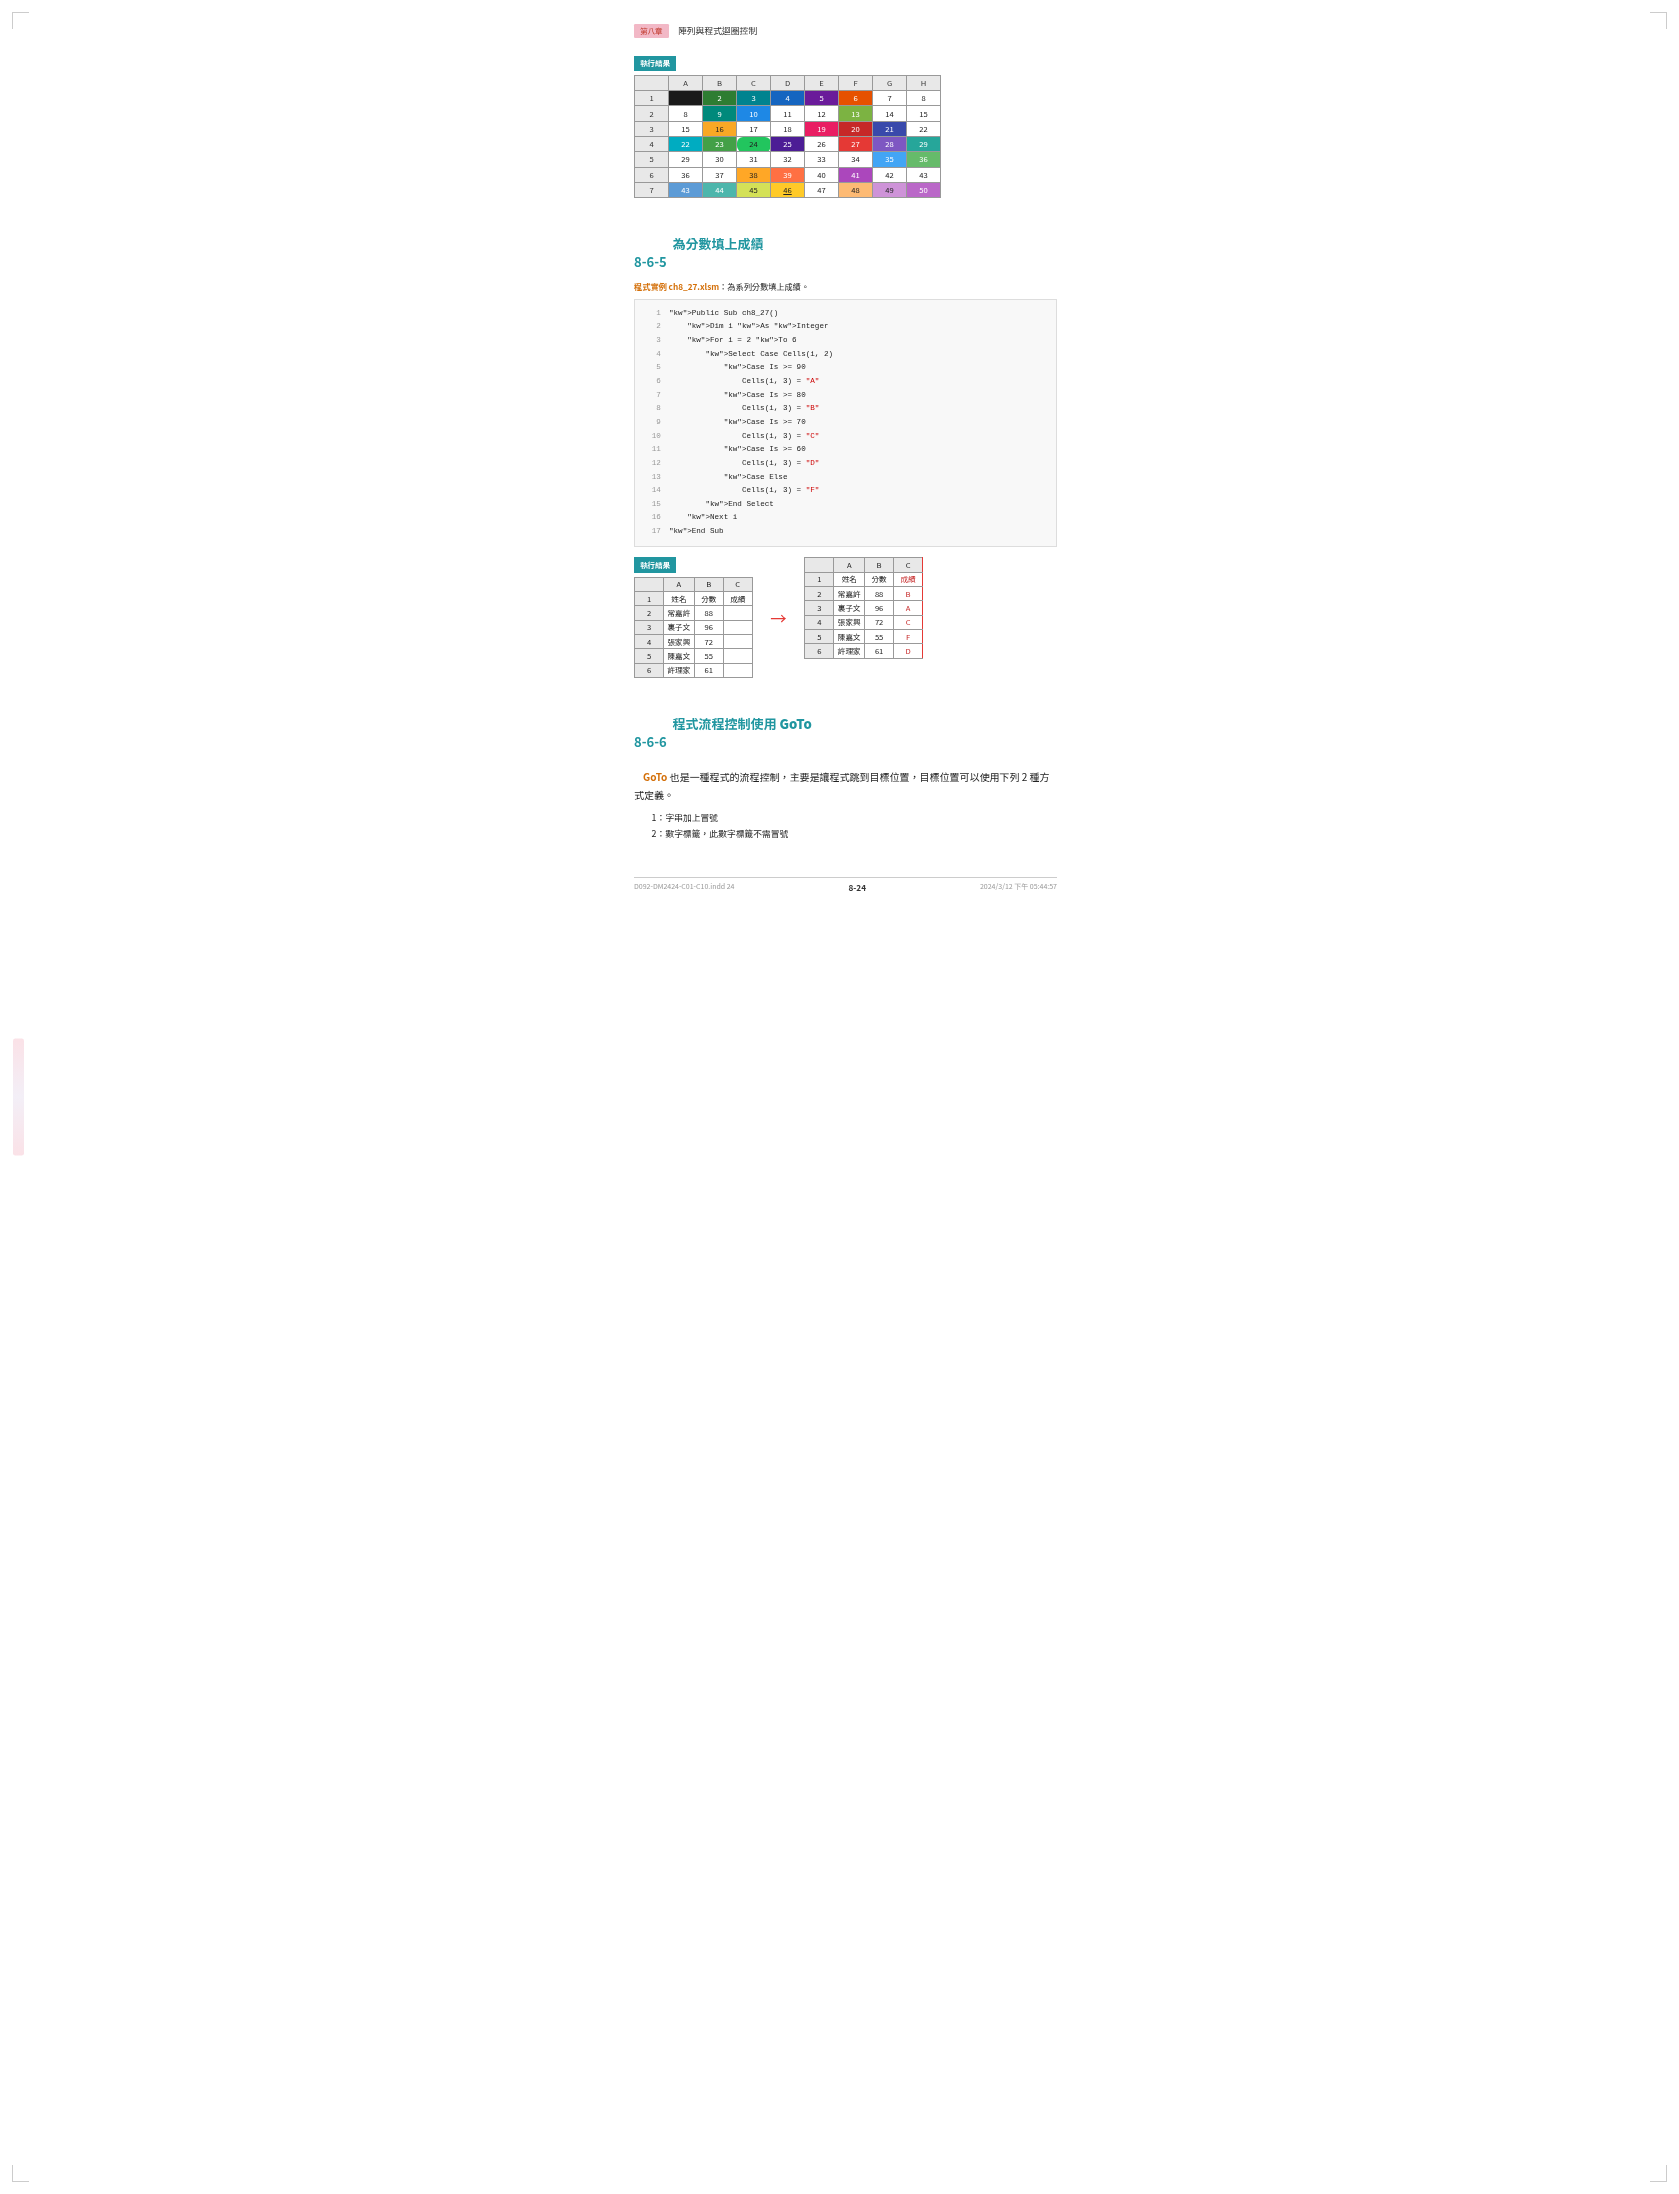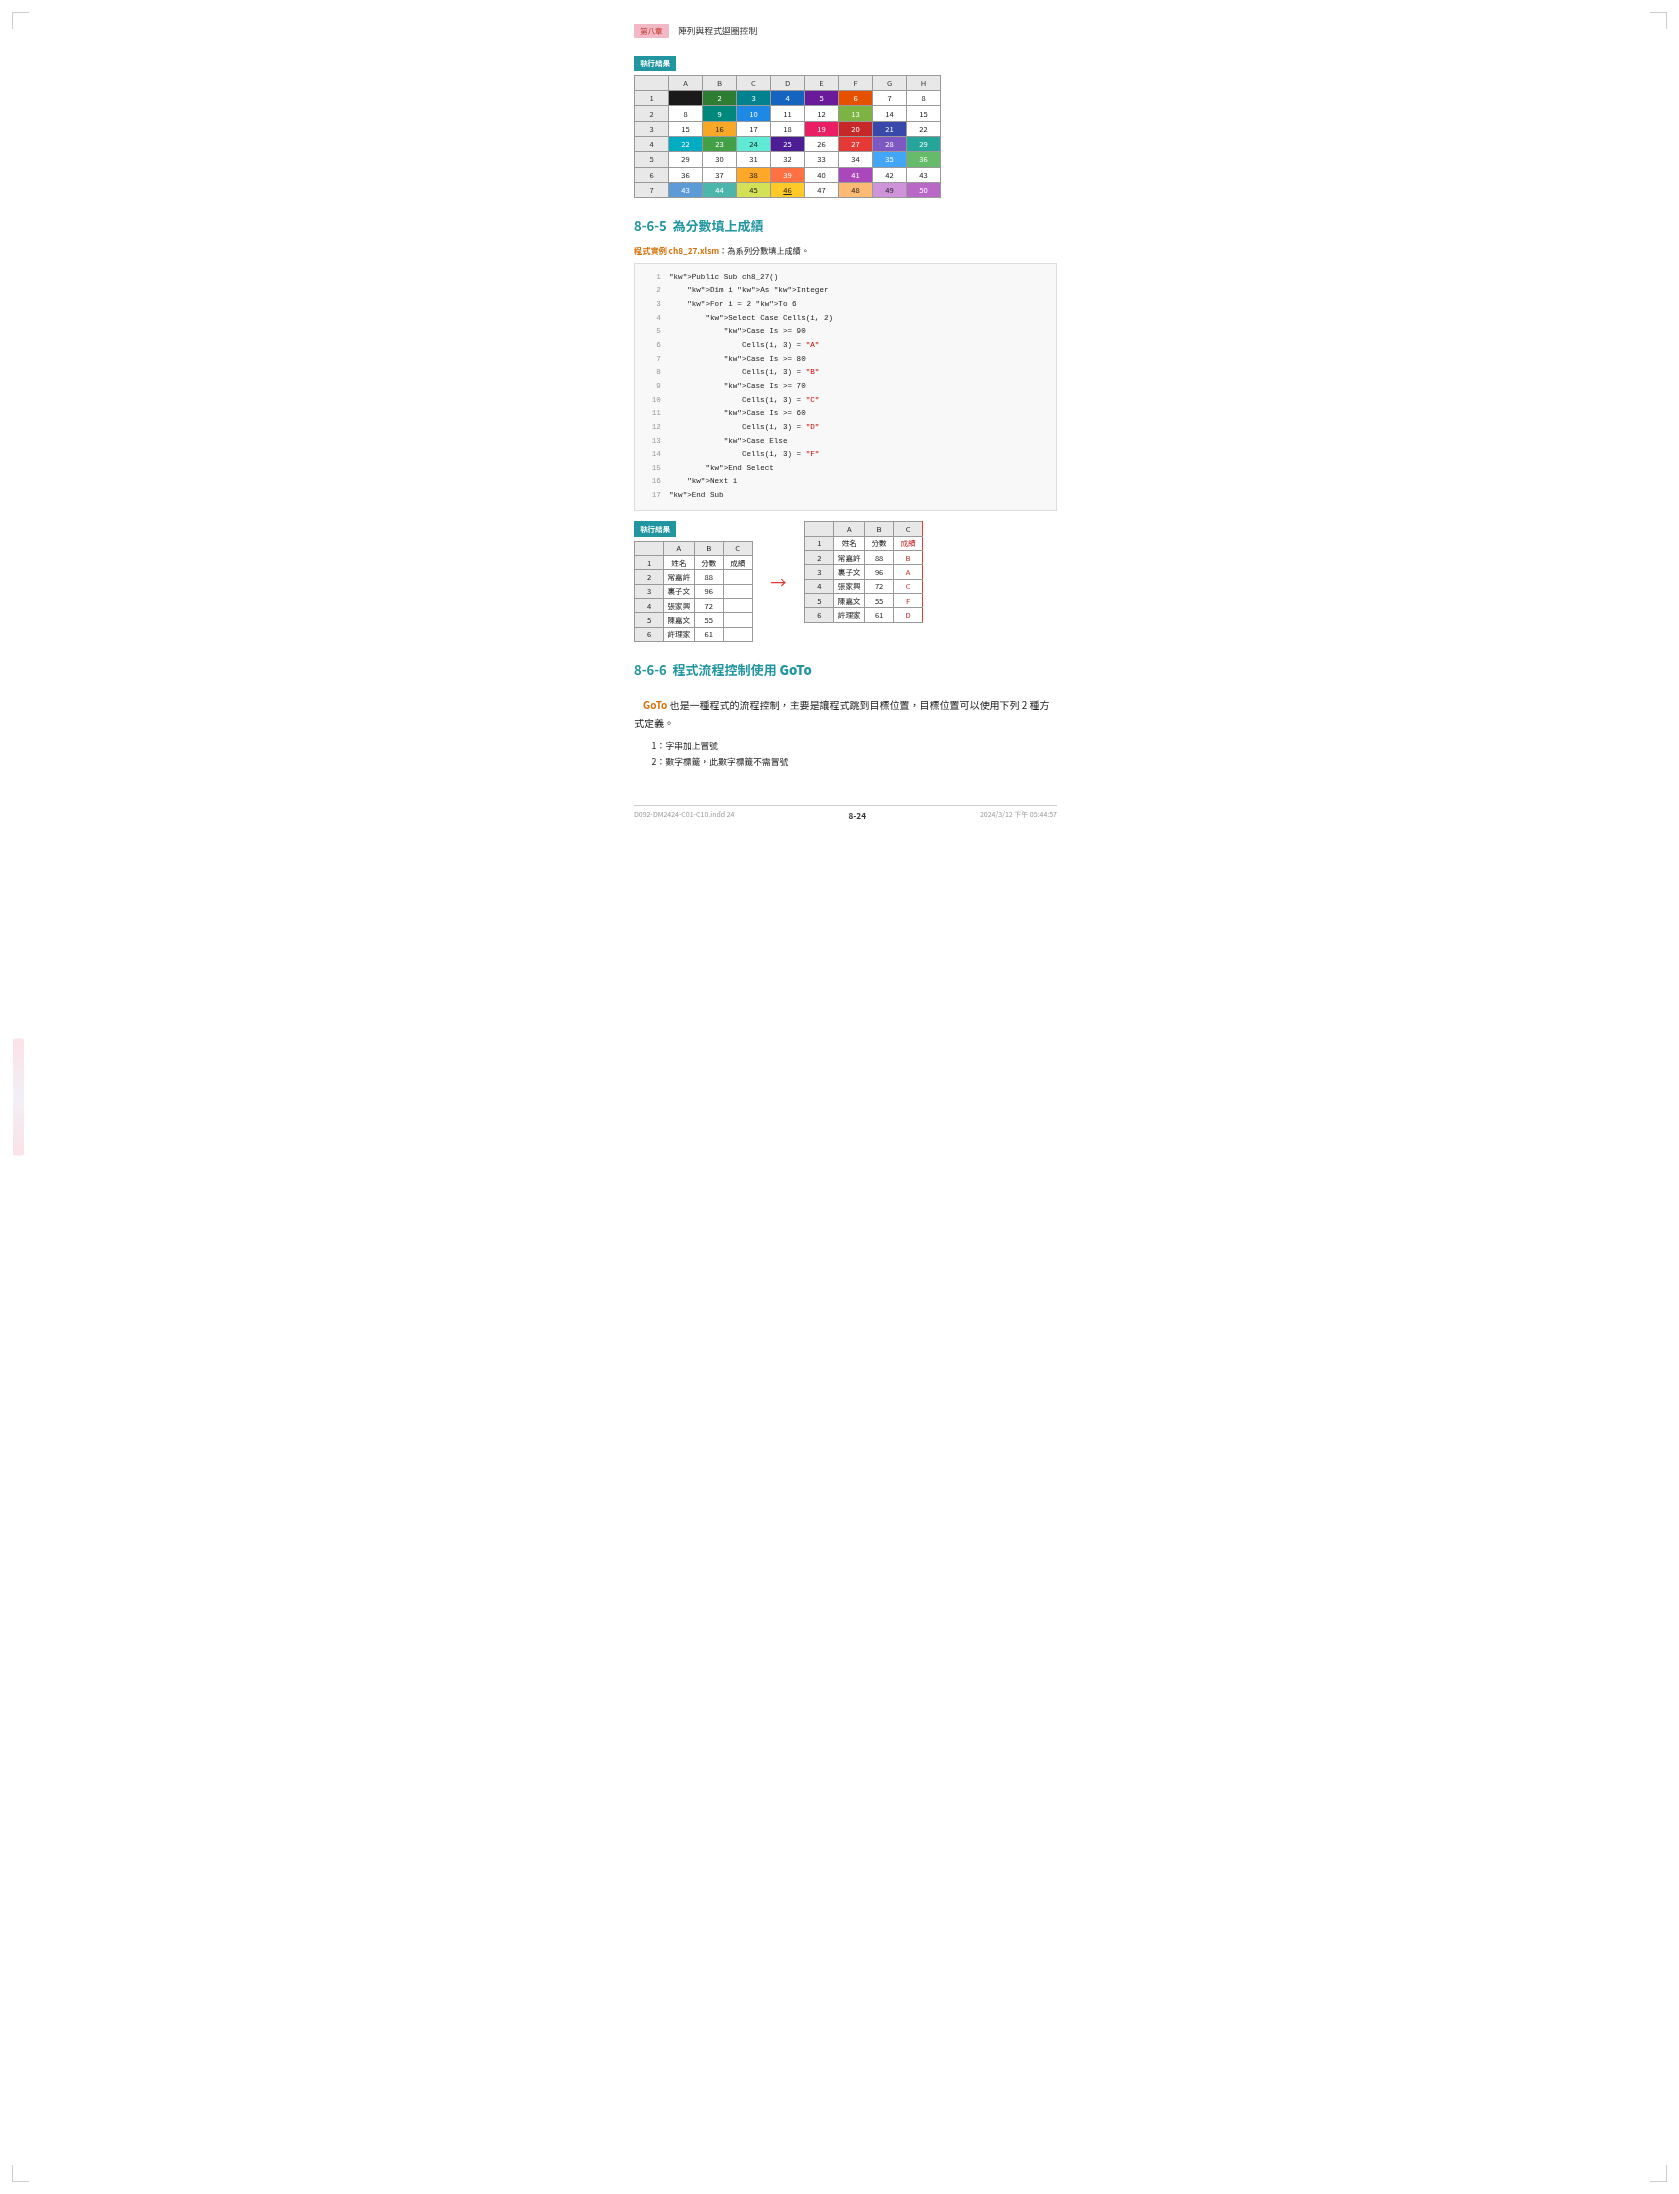--- a/index.html
+++ b/index.html
@@ -85,21 +85,21 @@
     .c-pink { background: #e91e63; color: #fff; }
     .c-indigo { background: #3949ab; color: #fff; }
     .c-cyan { background: #00acc1; color: #fff; }
     .c-green2 { background: #43a047; color: #fff; }
     .c-orange2 { background: #4c1d95; color: #fff; margin-left: 36px; }
     .c-red2 { background: #e53935; color: #fff; }
     .c-blueviolet { background: #7e57c2; color: #fff; }
     .c-teal2 { background: #26a69a; color: #fff; }
     .c-blue2 { background: #42a5f5; color: #fff; }
     .c-green3 { background: #66bb6a; color: #fff; }
-    .c-yellow2 { background: #5eead4; color: #222; }
+    .c-yellow2 { background: #22c55e; color: #222; border-radius: 6px; }
     .c-purple2 { background: #ab47bc; color: #fff; }
     .c-amber { background: #ffa726; color: #222; }
     .c-deep-orange { background: #ff7043; color: #fff; }
     .c-purple3 { background: #ba68c8; color: #fff; }
     .c-blue3 { background: #5c9bd6; color: #fff; }
     .c-teal3 { background: #4db6ac; color: #fff; }
     .c-lime2 { background: #d4e157; color: #222; }
     .c-amber2 { background: #ffca28; color: #222; text-decoration: underline; }
     .c-salmon { background: #fdba74; color: #222; }
     .c-purple4 { background: #ce93d8; color: #222; }
@@ -109,20 +109,21 @@
       color: #2196a0;
       font-size: 13px;
       font-weight: bold;
       margin: 17.6px 0 7px 0;
       display: flex;
       align-items: center;
       gap: 5.9px;
     }
     .section-number {
       color: #2196a0;
+      margin-top: 36px;
     }
     .section-title-cn {
       color: #2196a0;
     }
 
     
     .prog-example {
       color: #d4700a;
       font-size: 8.2px;
       font-weight: bold;

